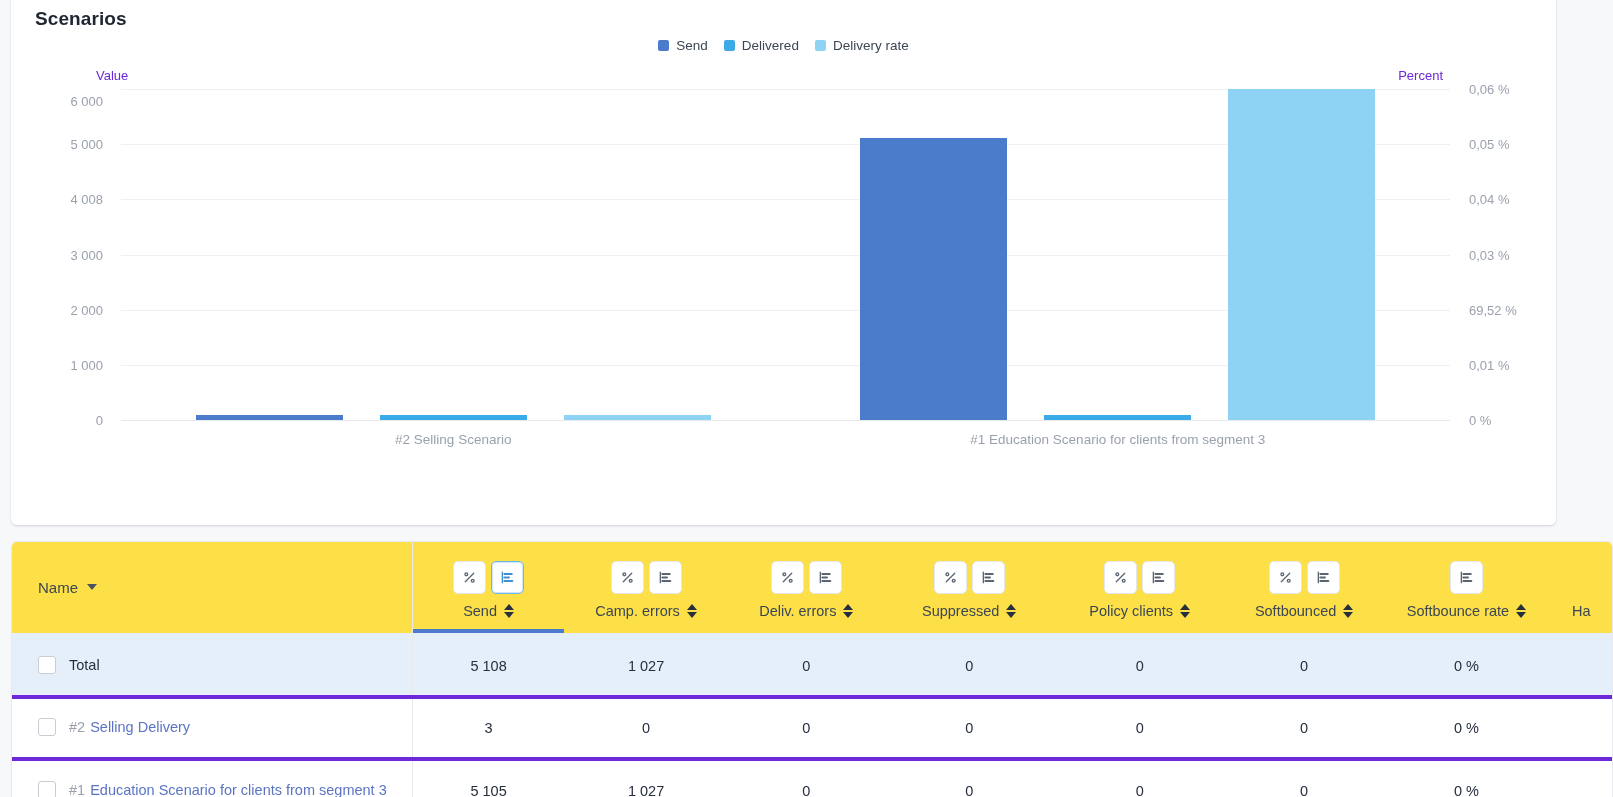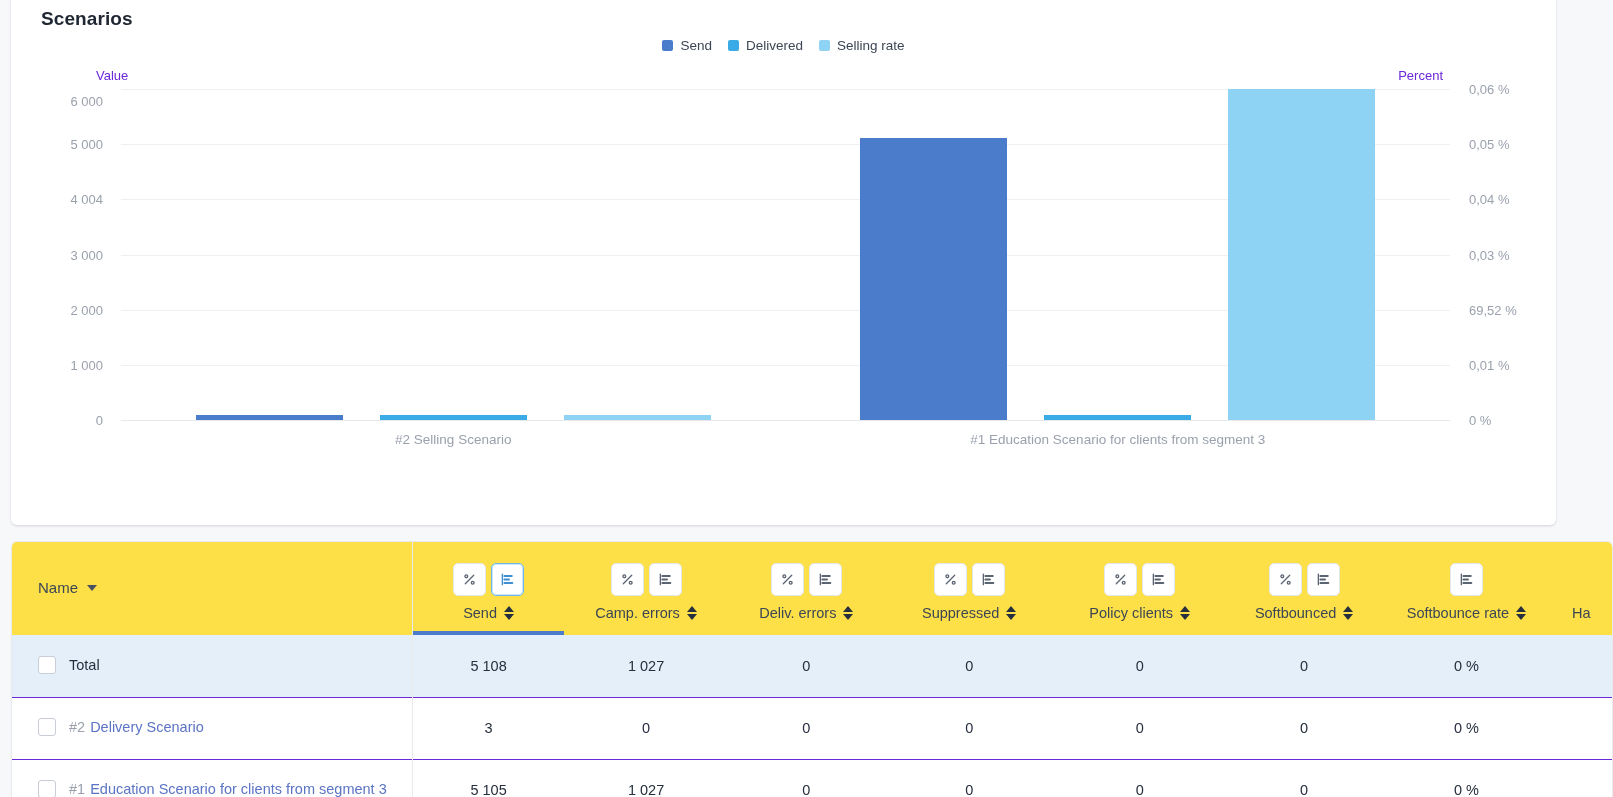--- a/index.html
+++ b/index.html
@@ -12,21 +12,21 @@
 
   
   .chart-card {
     position: absolute; left: 11px; top: -10px;
     width: 1545px; height: 535px;
     background: #ffffff;
     border-radius: 6px;
     box-shadow: 0 1px 3px rgba(16,24,40,.10), 0 1px 2px rgba(16,24,40,.06);
   }
   .chart-title {
-    position: absolute; left: 30px; top: 18px;
+    position: absolute; left: 24px; top: 18px;
     font-size: 19px; font-weight: 700; color: #1f2733;
     letter-spacing: .1px;
   }
   .legend {
     position: absolute; left: 0; right: 0; top: 48px;
     display: flex; justify-content: center; align-items: center; gap: 16px;
   }
   .legend-item { display: flex; align-items: center; gap: 7px; }
   .legend-swatch { width: 11px; height: 11px; border-radius: 2px; display: block; }
   .legend-label { font-size: 13.5px; color: #3c4654; }
@@ -108,21 +108,21 @@
   .sort-arrows { display: inline-flex; flex-direction: column; gap: 2px; }
   .sort-arrows i { display: block; width: 0; height: 0; border-left: 5px solid transparent; border-right: 5px solid transparent; }
   .sort-arrows i.up   { border-bottom: 6px solid #262f3d; }
   .sort-arrows i.down { border-top: 6px solid #262f3d; }
   th.active-col::after {
     content: ""; position: absolute; left: 0; right: 0; bottom: 0;
     height: 4px; background: #4a7ccb;
   }
   tbody td {
     height: 62px; font-size: 14.5px; color: #262f3d;
-    text-align: center; border-top: 1px solid #6d28d9;
+    text-align: center; border-top: 4px solid #6d28d9;
   }
   tbody td.name-cell {
     text-align: left; padding-left: 26px; border-right: 1px solid #e8eaee;
   }
   tr.total-row td { background: #e4effa; border-top-color: #e4effa; }
   .name-wrap { display: inline-flex; align-items: center; gap: 13px; }
   .row-checkbox {
     width: 18px; height: 18px; border: 1px solid #c9ced6; border-radius: 3px;
     background: #fff; display: block; flex: none;
   }
@@ -141,42 +141,42 @@
       <div class="legend-item">
         <span class="legend-swatch" style="background: rgb(74, 124, 203);"></span>
         <span class="legend-label">Send</span>
       </div>
       <div class="legend-item">
         <span class="legend-swatch" style="background: rgb(59, 171, 232);"></span>
         <span class="legend-label">Delivered</span>
       </div>
       <div class="legend-item">
         <span class="legend-swatch" style="background: rgb(142, 210, 244);"></span>
-        <span class="legend-label">Selling rate</span>
+        <span class="legend-label">Delivery rate</span>
       </div>
     </div>
 
   <div class="axis-caption left">Value</div>
   <div class="axis-caption right">Percent</div>
 
   <div class="plot" id="plot">
       <div class="gridline base" style="top: 331px;"></div>
       <div class="axis-left-tick" style="top: 331px;">0</div>
       <div class="axis-right-tick" style="top: 331px;">0 %</div>
       <div class="gridline" style="top: 275.833px;"></div>
       <div class="axis-left-tick" style="top: 275.833px;">1 000</div>
       <div class="axis-right-tick" style="top: 275.833px;">0,01 %</div>
       <div class="gridline" style="top: 220.667px;"></div>
       <div class="axis-left-tick" style="top: 220.667px;">2 000</div>
       <div class="axis-right-tick" style="top: 220.667px;">69,52 %</div>
       <div class="gridline" style="top: 165.5px;"></div>
       <div class="axis-left-tick" style="top: 165.5px;">3 000</div>
       <div class="axis-right-tick" style="top: 165.5px;">0,03 %</div>
       <div class="gridline" style="top: 110.333px;"></div>
-      <div class="axis-left-tick" style="top: 110.333px;">4 004</div>
+      <div class="axis-left-tick" style="top: 110.333px;">4 008</div>
       <div class="axis-right-tick" style="top: 110.333px;">0,04 %</div>
       <div class="gridline" style="top: 55.1667px;"></div>
       <div class="axis-left-tick" style="top: 55.1667px;">5 000</div>
       <div class="axis-right-tick" style="top: 55.1667px;">0,05 %</div>
       <div class="gridline" style="top: 0px;"></div>
       <div class="axis-left-tick" style="top: 12px;">6 000</div>
       <div class="axis-right-tick" style="top: 0px;">0,06 %</div>
       <div class="bar" style="left: 74.75px; width: 147px; height: 5px; background: rgb(74, 124, 203);"></div>
       <div class="bar" style="left: 258.75px; width: 147px; height: 5px; background: rgb(59, 171, 232);"></div>
       <div class="bar" style="left: 442.75px; width: 147px; height: 5px; background: rgb(142, 210, 244);"></div>
@@ -391,21 +391,21 @@
           <td>0</td>
           <td>0</td>
           <td>0</td>
           <td>0</td>
           <td>0 %</td>
           <td></td>
         </tr>
         <tr>
           <td class="name-cell"><span class="name-wrap">
               <span class="row-checkbox"></span>
-              <span class="row-label"><span class="row-id">#2</span><span class="row-link">Delivery Scenario</span></span>
+              <span class="row-label"><span class="row-id">#2</span><span class="row-link">Selling Delivery</span></span>
             </span></td>
           <td>3</td>
           <td>0</td>
           <td>0</td>
           <td>0</td>
           <td>0</td>
           <td>0</td>
           <td>0 %</td>
           <td></td>
         </tr>

